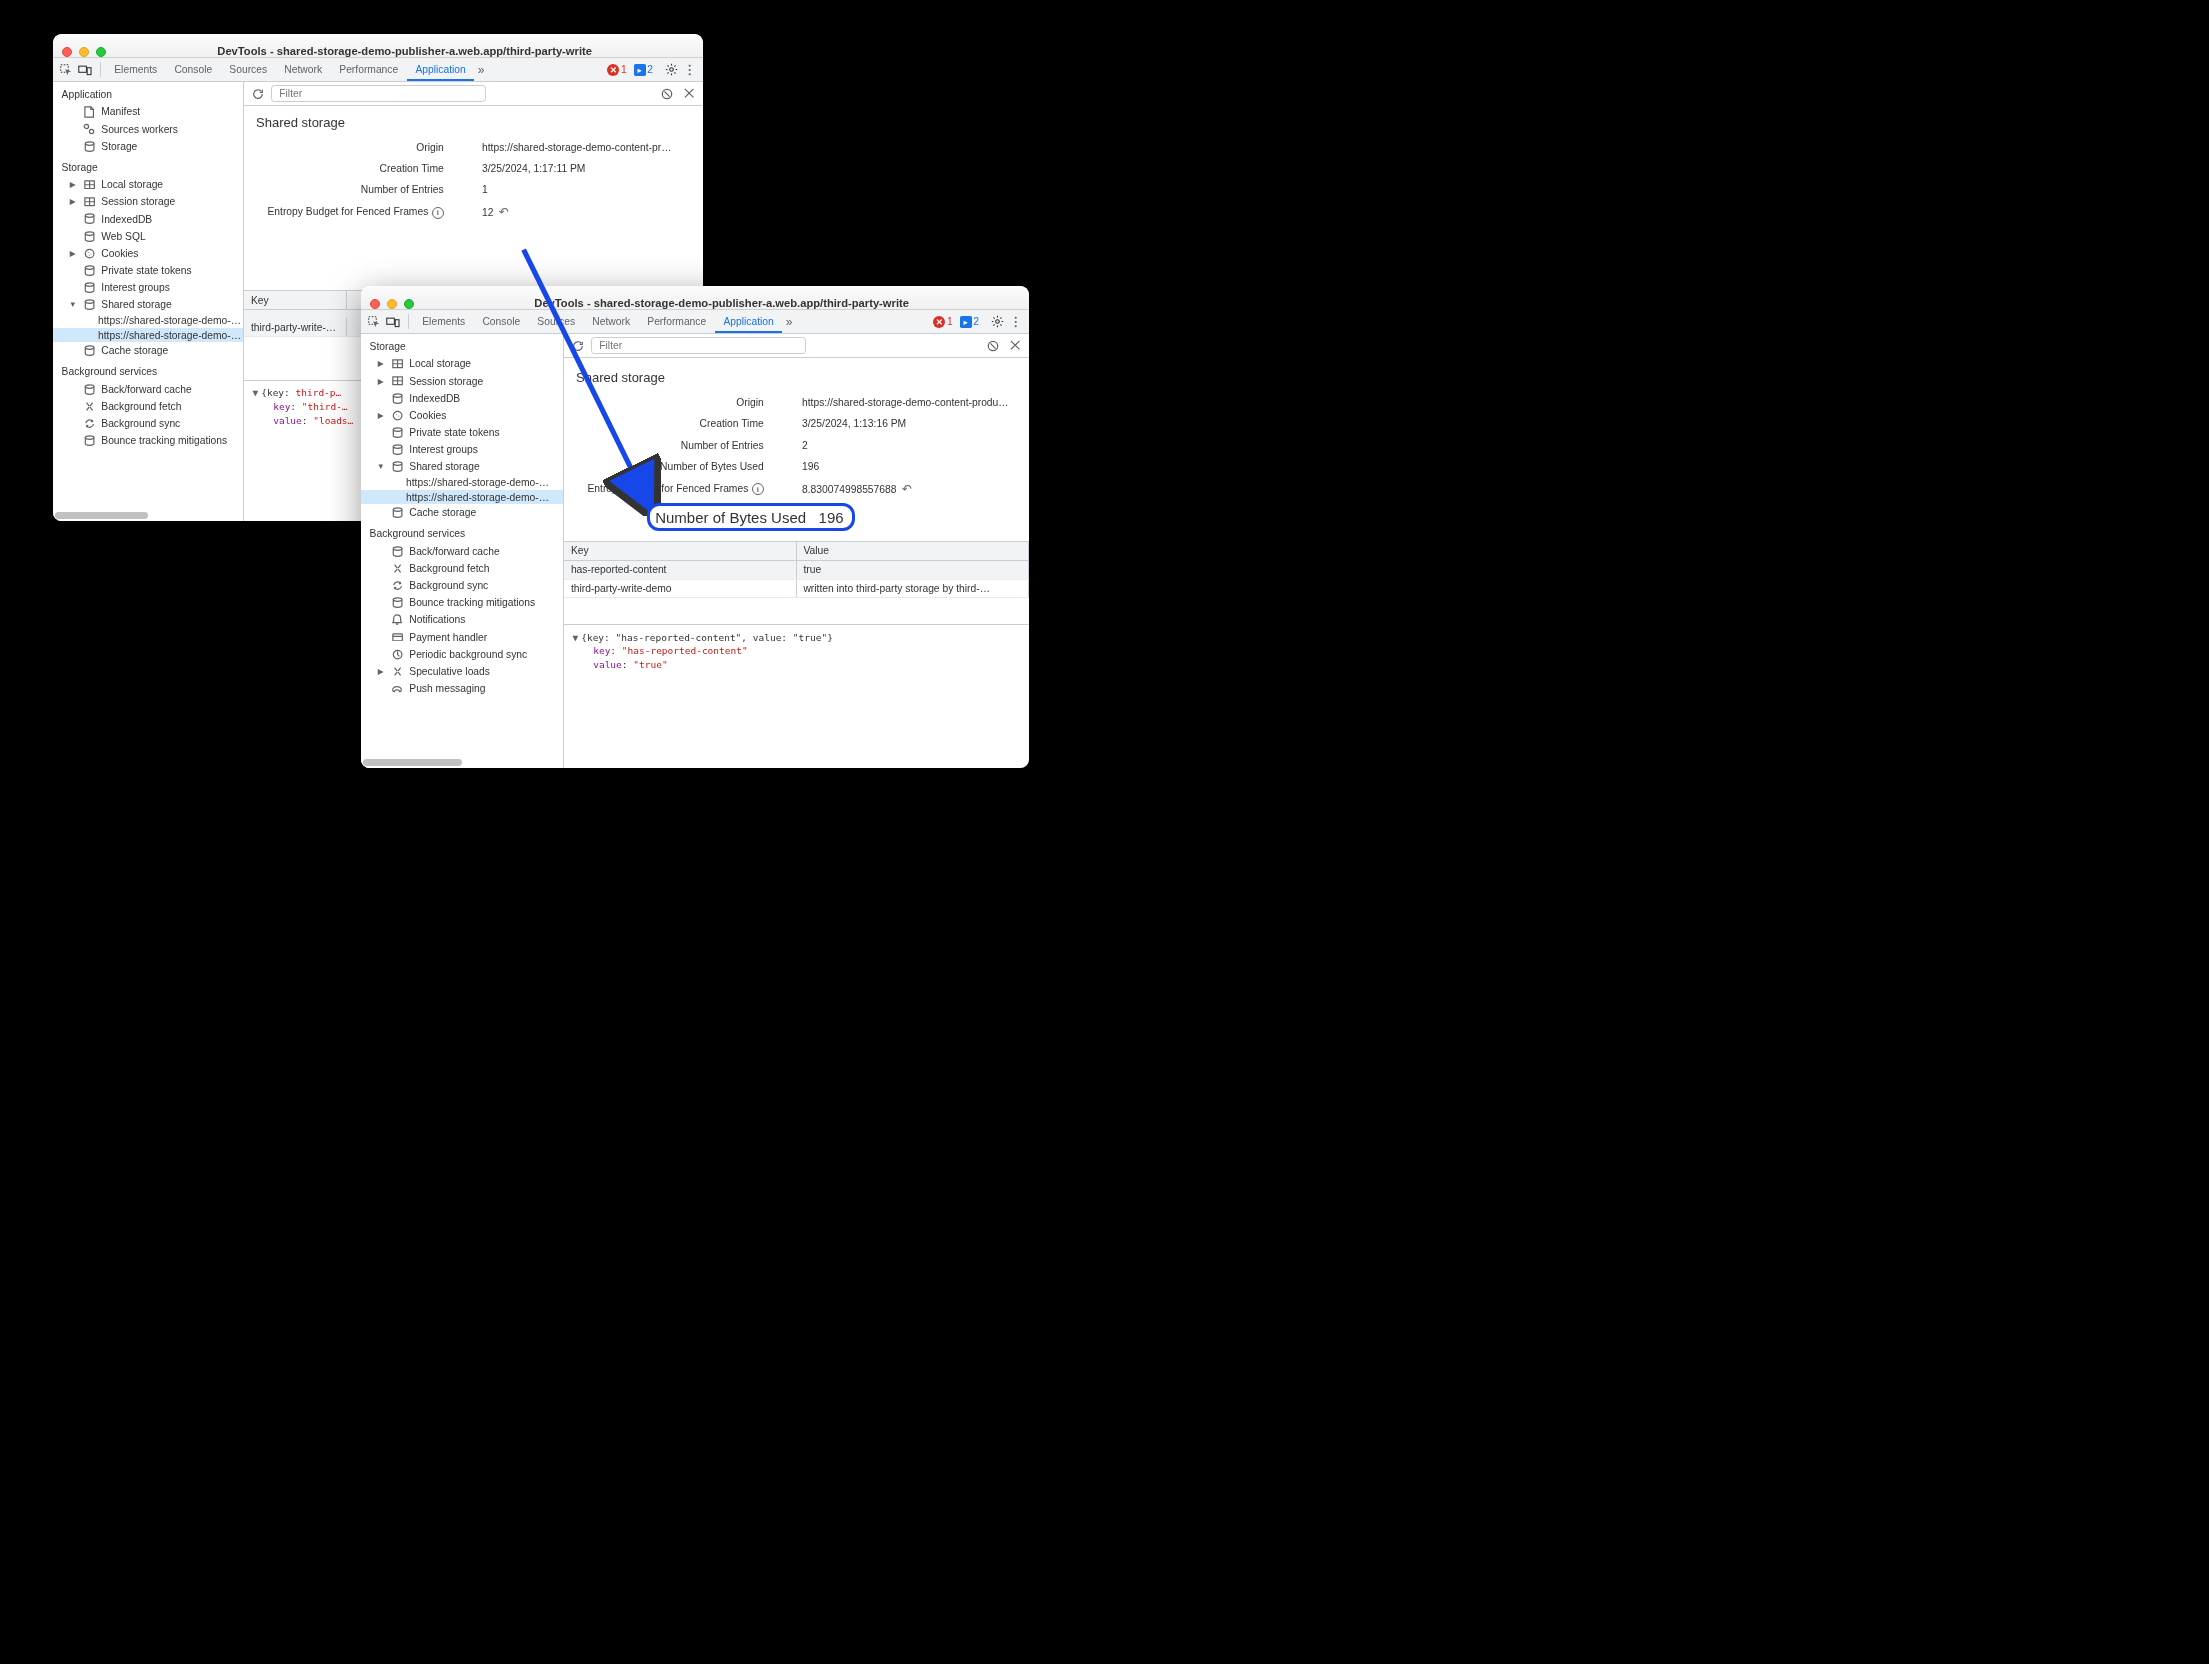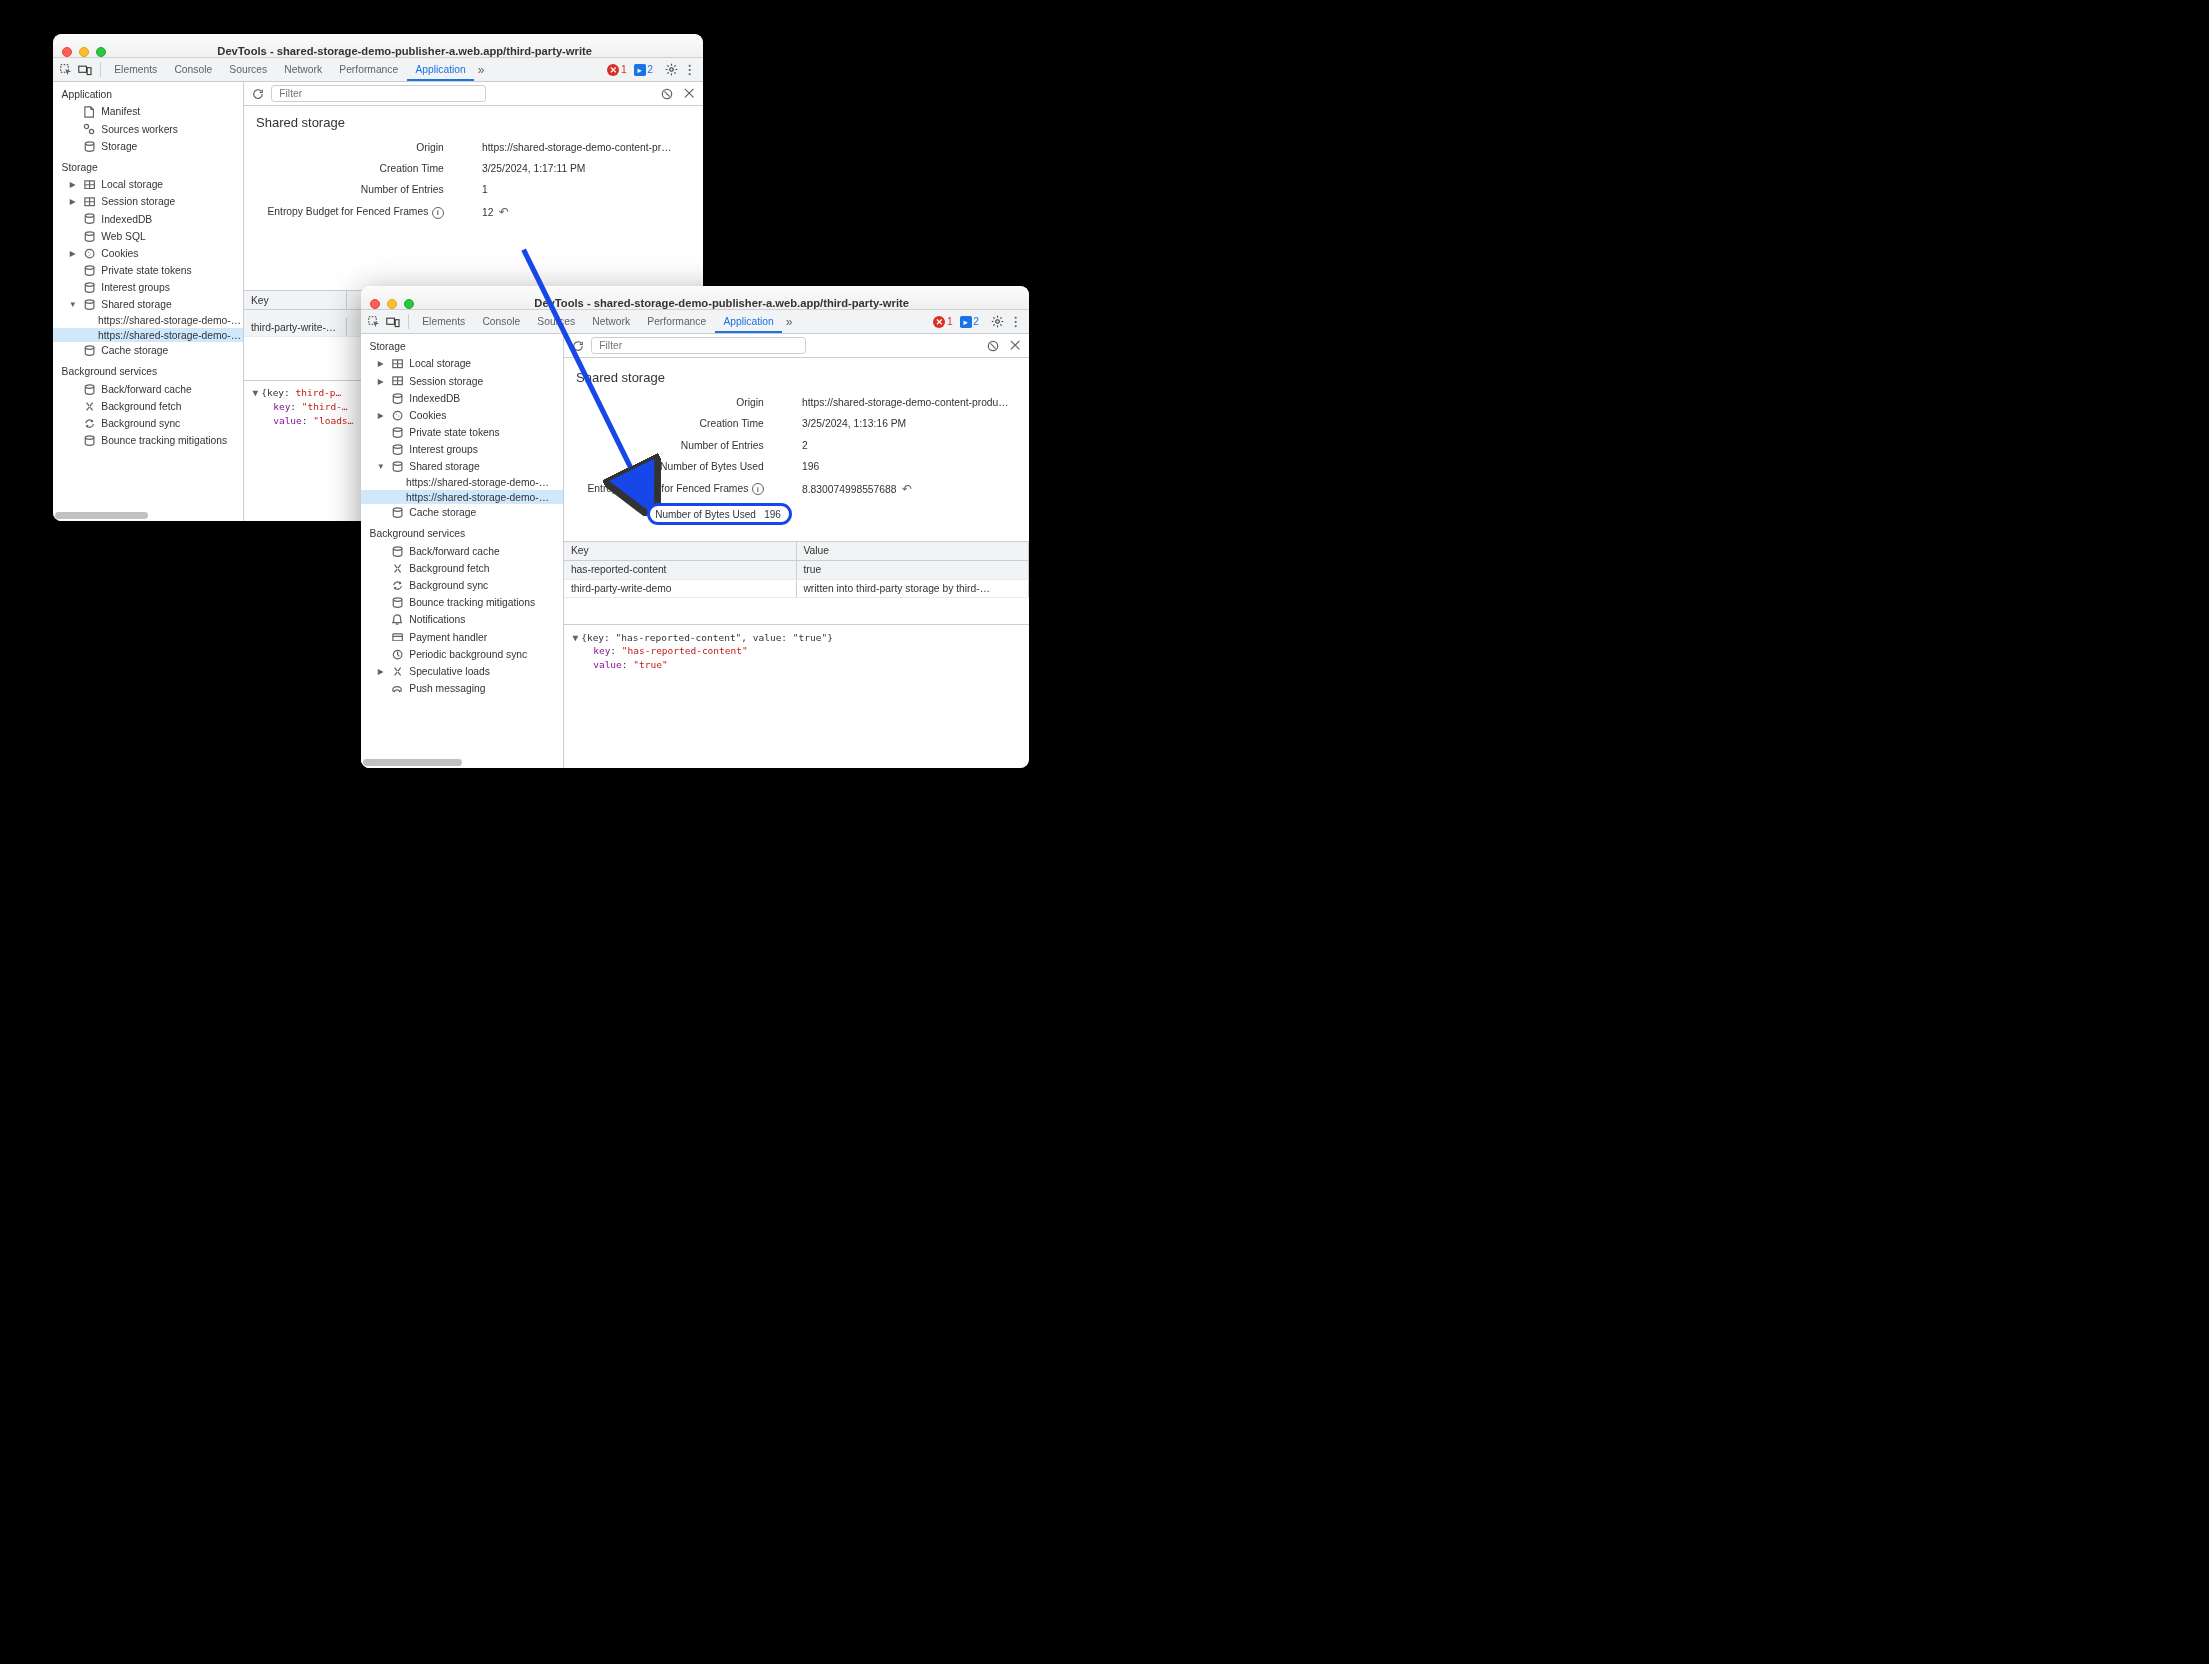--- a/index.html
+++ b/index.html
@@ -57,21 +57,21 @@
   .tablerow.alt { background:#f1f3f4; }
 
   .objview { border-top:0.9px solid #cacdd1; padding:5.2px 8.6px; font-family: Menlo, monospace; font-size:9.5px; line-height:13.8px; }
   .objview .tw2 { color:#5f6368; display:inline-block; width:8.6px; }
   .objview .kw { color:#881391; }
   .objview .str { color:#c41a16; }
   .objview .ind { padding-left:20.6px; }
 
   svg { stroke:currentColor; stroke-width:1.4; fill:none; }
 
-  .callout { position:absolute; border:3.4px solid #1747e8; border-radius:12px; padding:2.6px 8.6px 2.6px 5.2px; font-size:10px; background:#fff; z-index:5;text-align:right; }
+  .callout { position:absolute; border:3.4px solid #1747e8; border-radius:12px; padding:2.6px 8.6px 2.6px 5.2px; font-size:15px; background:#fff; z-index:5;text-align:right; }
   .arrow { position:absolute; z-index:5; }
 </style>
 </head>
 <body>
 
 <div class="window" style="left:53px; top:34px; width:650px; height:487px;">
   <div class="titlebar">
     <div class="traffic">
       <span class="tred"></span>
       <span class="tyel"></span>

